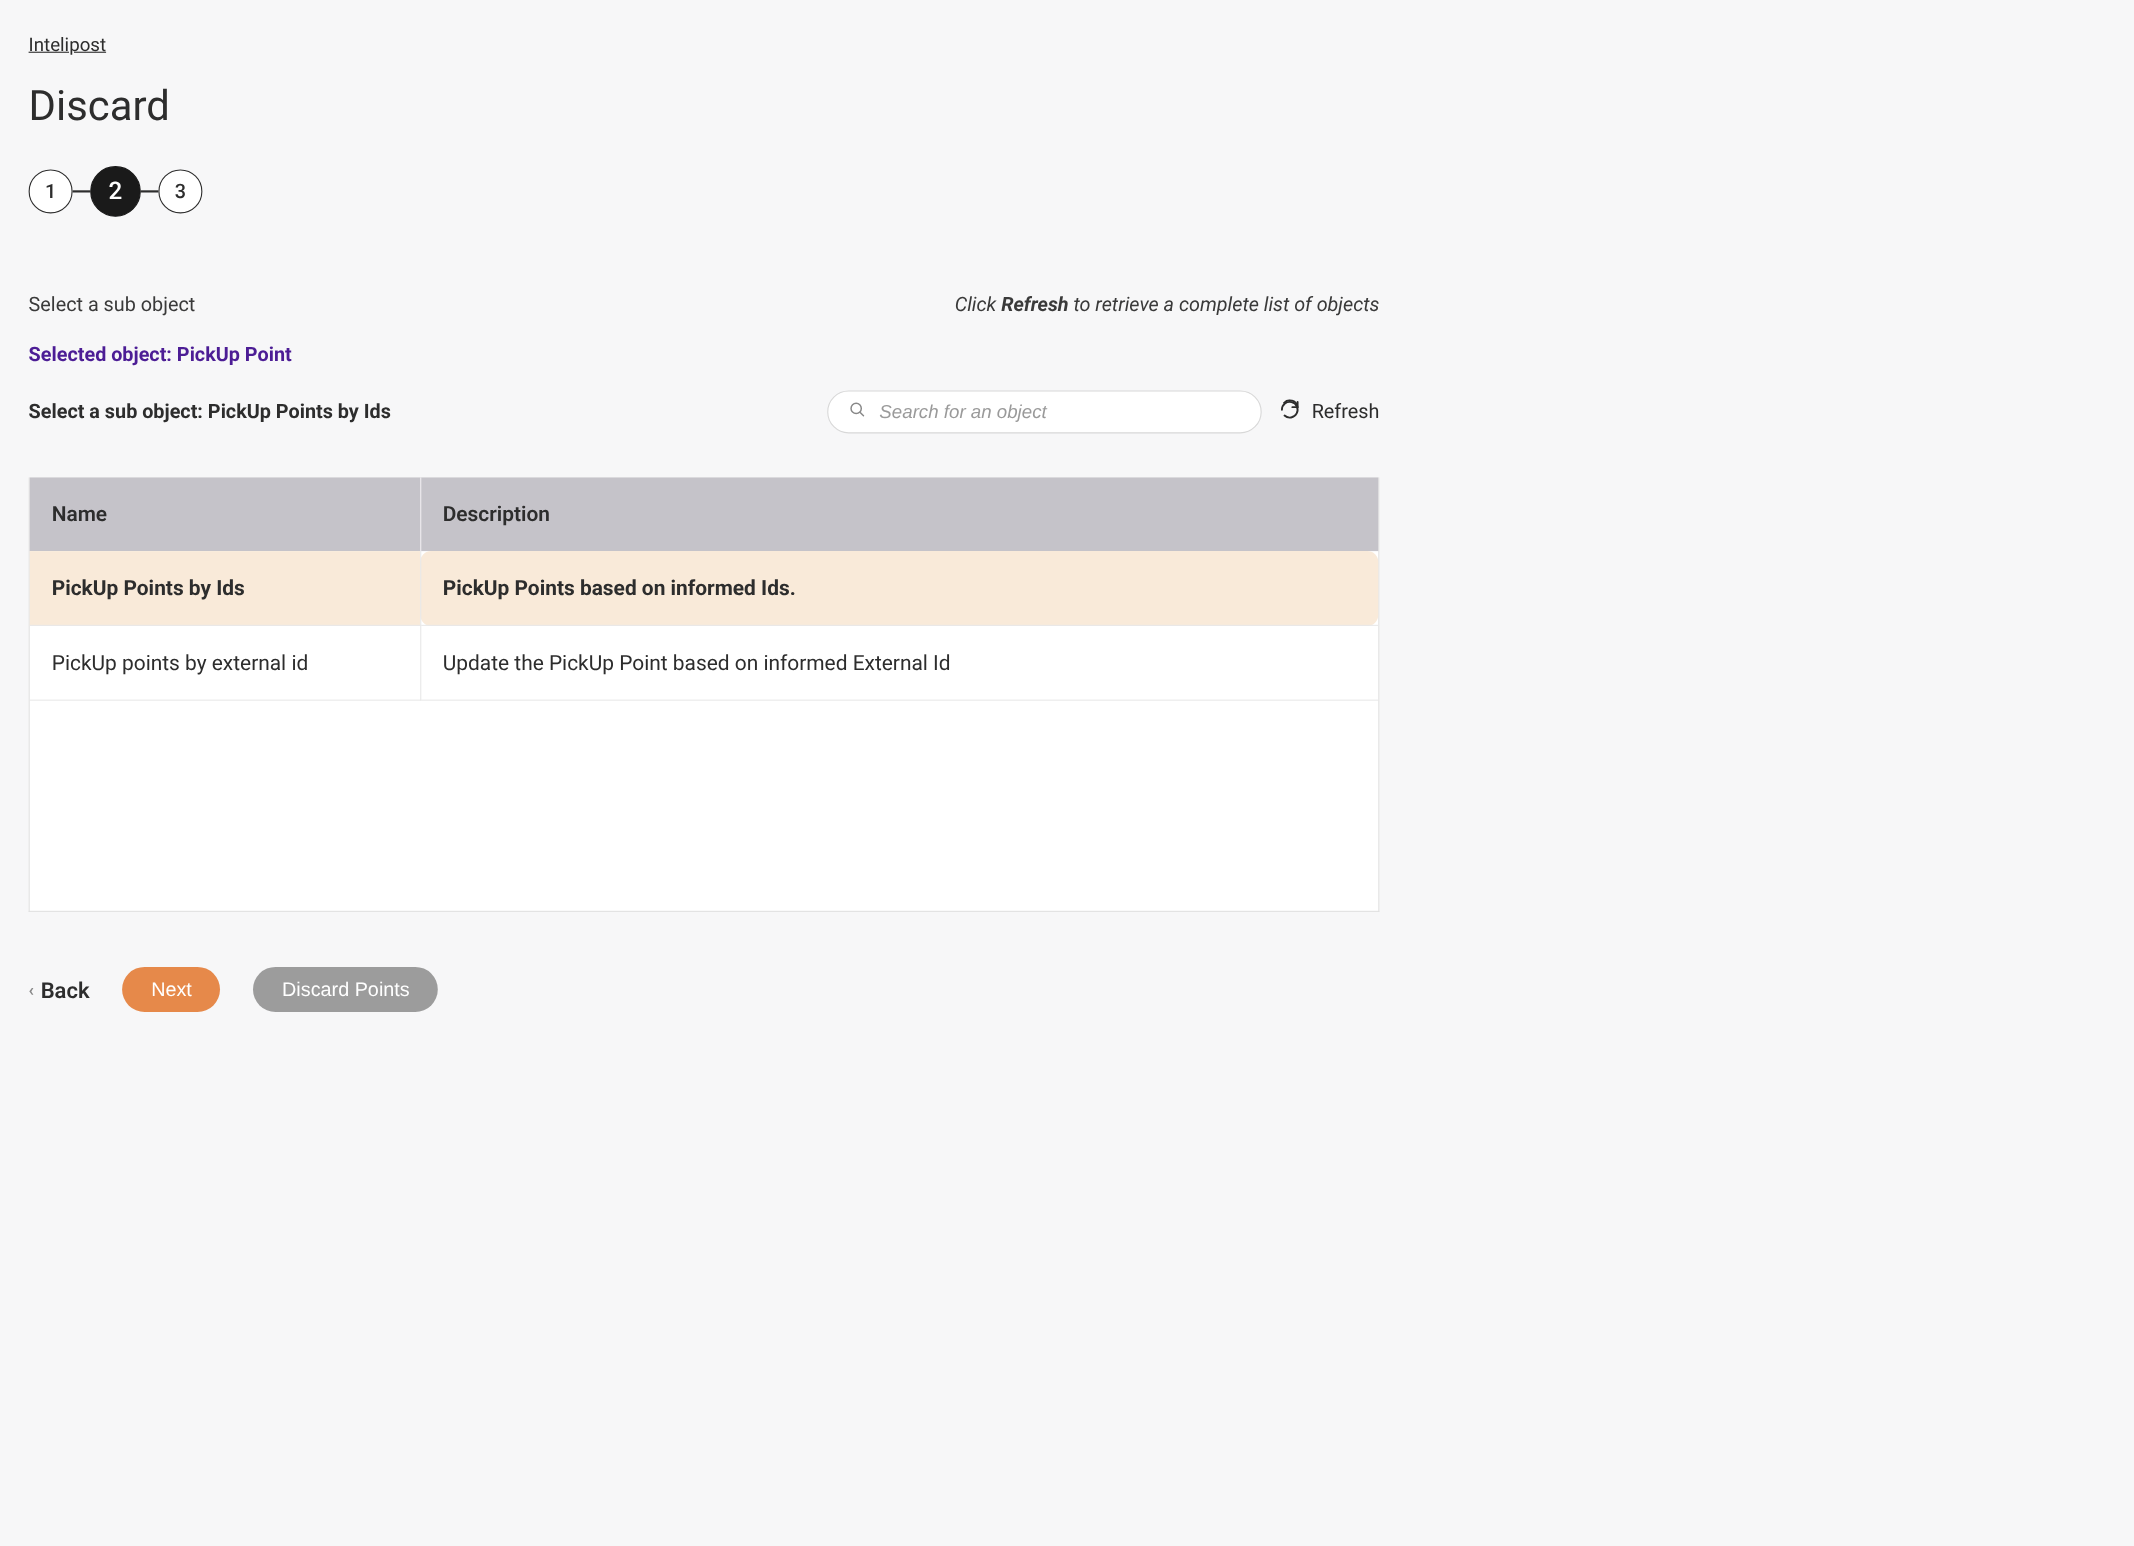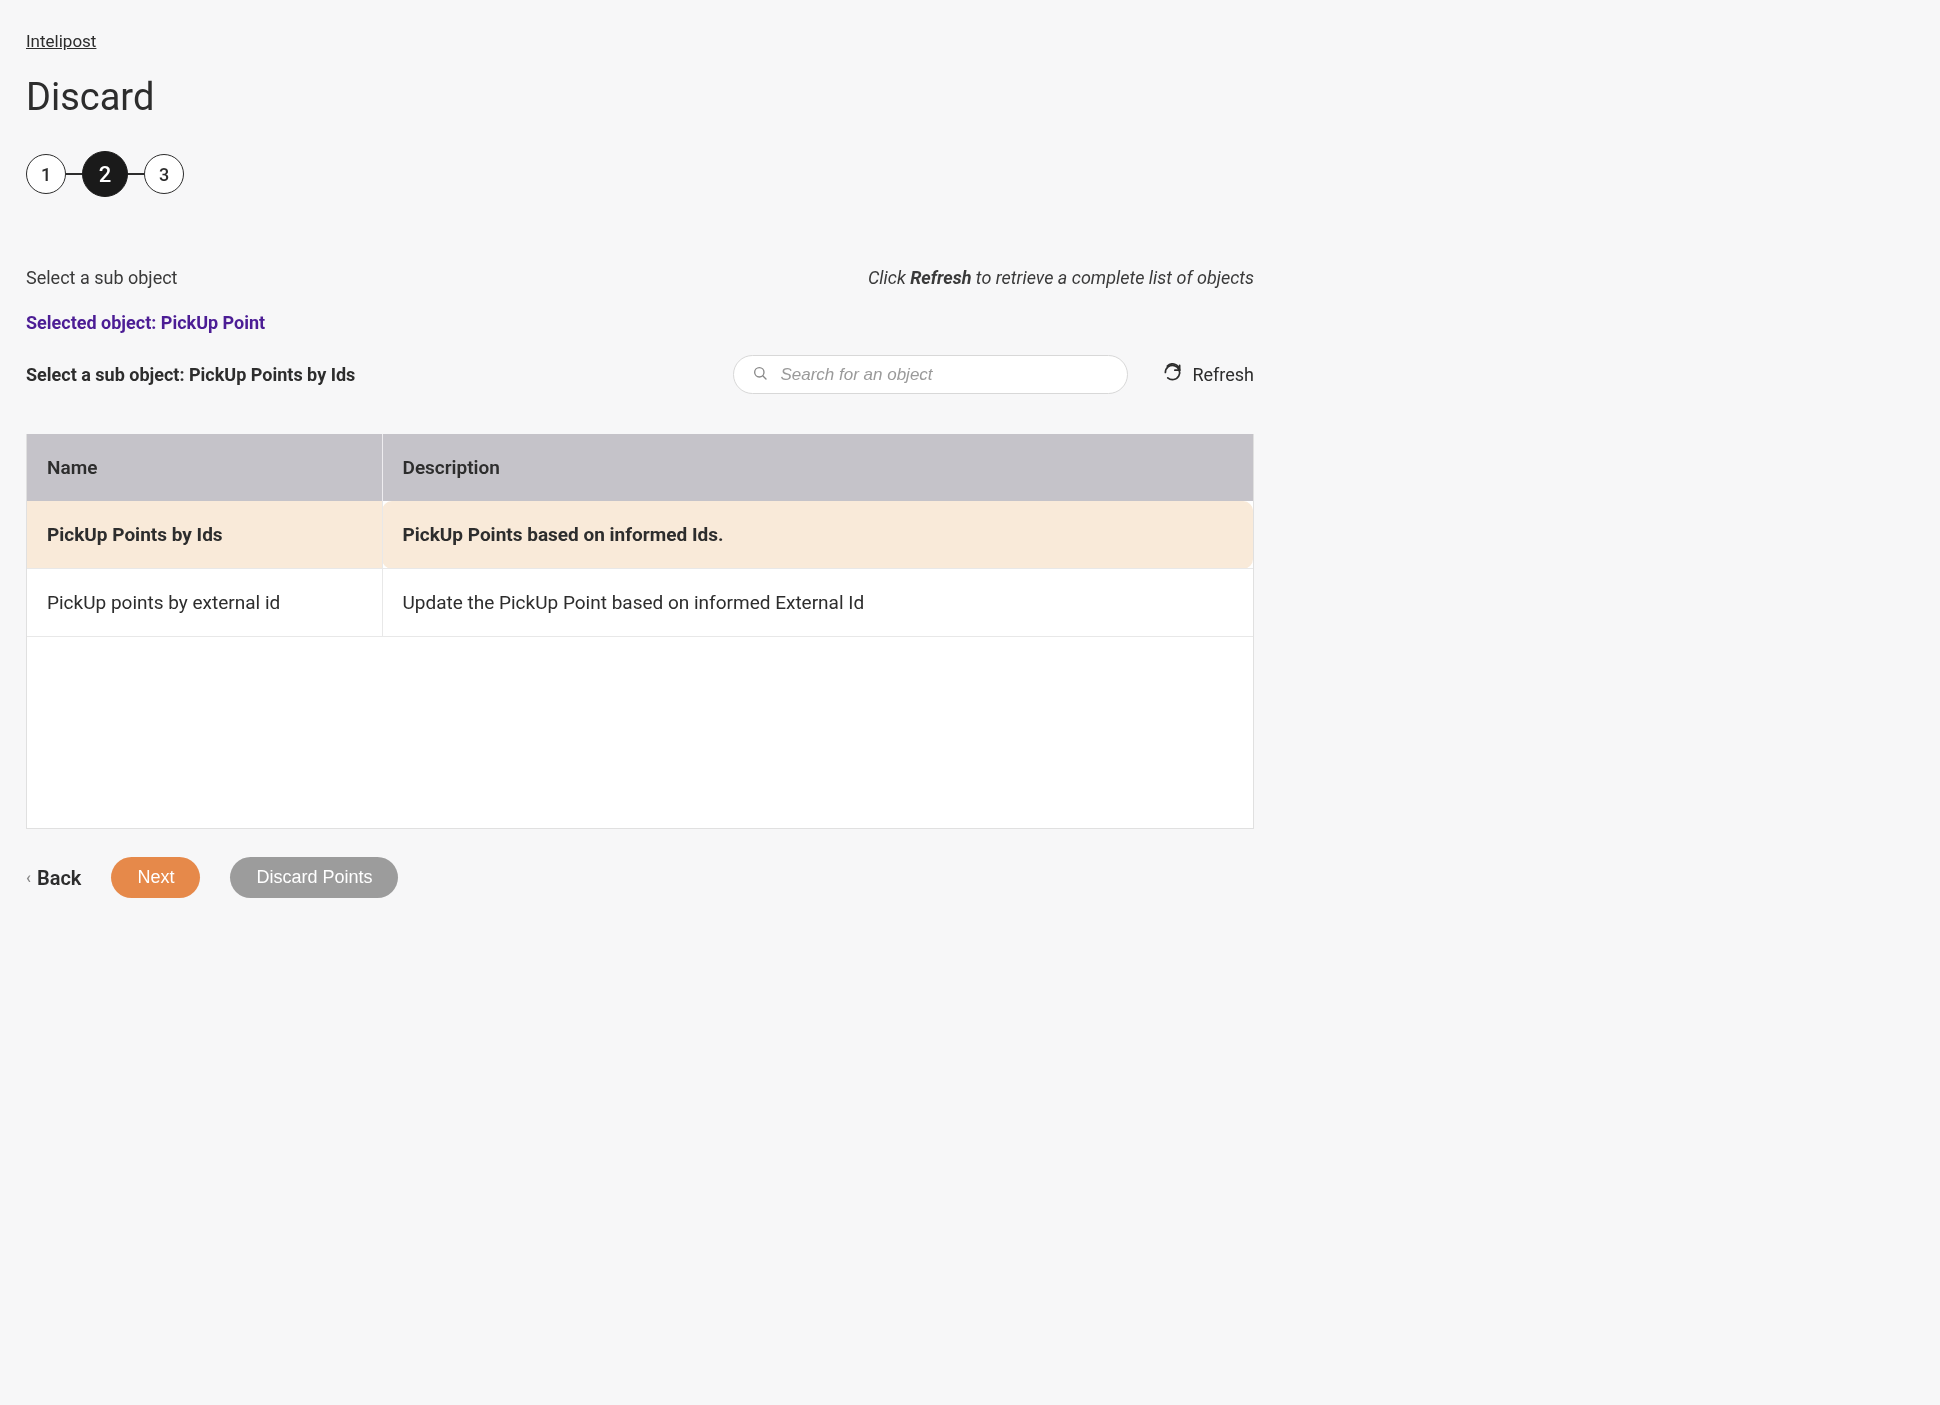--- a/index.html
+++ b/index.html
@@ -96,21 +96,21 @@
       margin-bottom: 40px;
     }
     .tool-left {
       font-size: 18px;
       font-weight: 700;
       color: #2d2d2d;
     }
     .tool-right {
       display: flex;
       align-items: center;
-      gap: 35px;
+      gap: 16px;
     }
     .search-box {
       display: flex;
       align-items: center;
       border: 1px solid #d8d8d8;
       border-radius: 22px;
       background: #fff;
       padding: 8px 18px;
       width: 395px;
       gap: 12px;
@@ -147,21 +147,21 @@
     .refresh-link span {
       font-size: 18px;
       color: #2d2d2d;
     }
     
     .table-container {
       border: 1px solid #e0e0e0;
       border-top: none;
       background: #fff;
       min-height: 395px;
-      margin-bottom: 28px;
+      margin-bottom: 50px;
     }
     table {
       width: 100%;
       border-collapse: collapse;
     }
     th {
       background: #c5c3c9;
       text-align: left;
       padding: 22px 20px;
       font-size: 19px;

